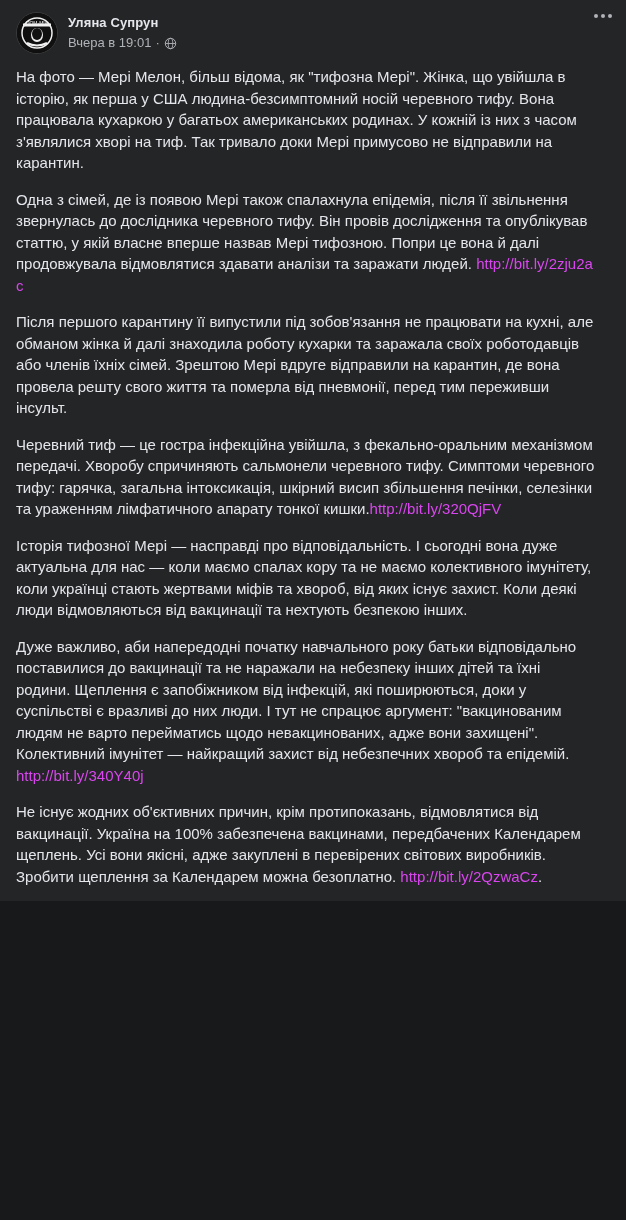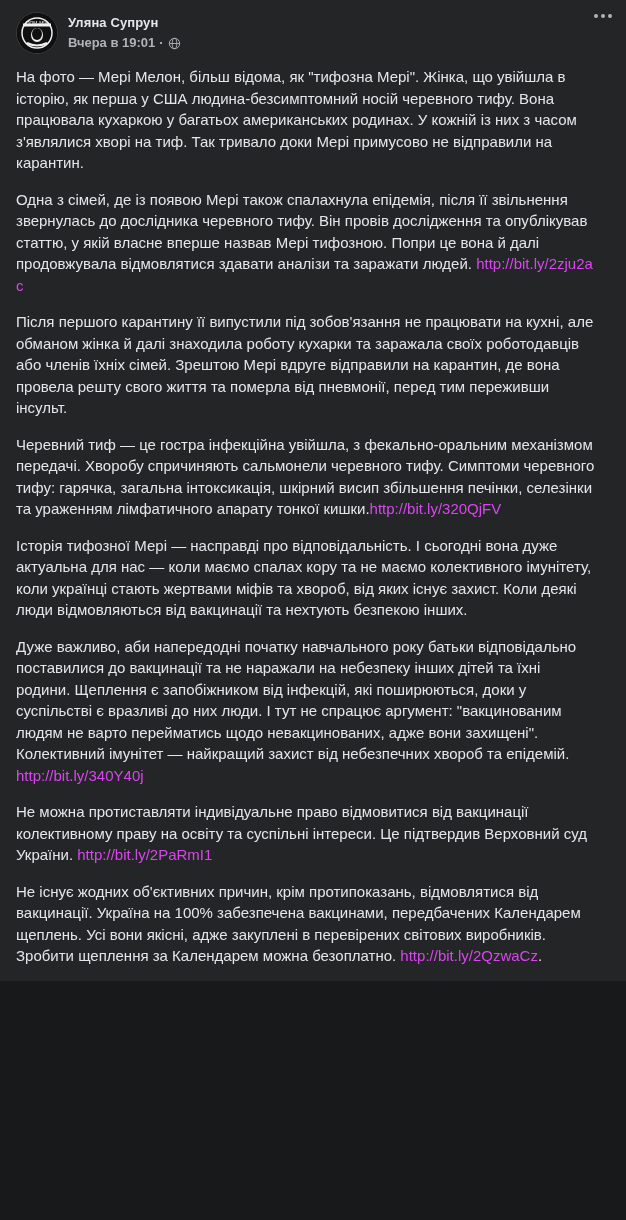--- a/index.html
+++ b/index.html
@@ -54,21 +54,20 @@
     line-height: 19px;
     letter-spacing: 0.1px;
   }
   .meta-row {
     display: flex;
     align-items: center;
     margin-top: 3px;
     font-size: 13px;
     color: #b0b3b8;
     line-height: 16px;
-    font-weight: bold;
   }
   .meta-sep {
     margin: 0 4px;
     color: #b0b3b8;
   }
   .globe-icon {
     display: inline-flex;
     align-items: center;
   }
   .menu-dots {
@@ -156,18 +155,17 @@
 
     <p class="para"><span>Після першого карантину її випустили під зобов'язання не працювати на кухні, але обманом жінка й далі знаходила роботу кухарки та заражала своїх роботодавців або членів їхніх сімей. Зрештою Мері вдруге відправили на карантин, де вона провела решту свого життя та померла від пневмонії, перед тим переживши інсульт.</span></p>
 
     <p class="para"><span>Черевний тиф — це гостра інфекційна увійшла, з фекально-оральним механізмом передачі. Хворобу спричиняють сальмонели черевного тифу. Симптоми черевного тифу: гарячка, загальна інтоксикація, шкірний висип збільшення печінки, селезінки та ураженням лімфатичного апарату тонкої кишки.</span><a class="link" href="#">http://bit.ly/320QjFV</a></p>
 
     <p class="para"><span>Історія тифозної Мері — насправді про відповідальність. І сьогодні вона дуже актуальна для нас — коли маємо спалах кору та не маємо колективного імунітету, коли українці стають жертвами міфів та хвороб, від яких існує захист. Коли деякі люди відмовляються від вакцинації та нехтують безпекою інших.</span></p>
 
     <p class="para"><span>Дуже важливо, аби напередодні початку навчального року батьки відповідально поставилися до вакцинації та не наражали на небезпеку інших дітей та їхні родини. Щеплення є запобіжником від інфекцій, які поширюються, доки у суспільстві є вразливі до них люди. І тут не спрацює аргумент: "вакцинованим людям не варто перейматись щодо невакцинованих, адже вони захищені". Колективний імунітет — найкращий захист від небезпечних хвороб та епідемій.
 </span><a class="link" href="#">http://bit.ly/340Y40j</a></p>
 
-    <p class="para"><span>Не можна протиставляти індивідуальне право відмовитися від вакцинації колективному праву на освіту та суспільні інтереси. Це підтвердив Верховний суд України. </span><a class="link" href="#">http://bit.ly/2PaRmI1</a></p>
 
     <p class="para"><span>Не існує жодних об'єктивних причин, крім протипоказань, відмовлятися від вакцинації. Україна на 100% забезпечена вакцинами, передбачених Календарем щеплень. Усі вони якісні, адже закуплені в перевірених світових виробників. Зробити щеплення за Календарем можна безоплатно. </span><a class="link" href="#">http://bit.ly/2QzwaCz</a><span>.</span></p>
 
   </div>
 </div>
 
 </body></html>

